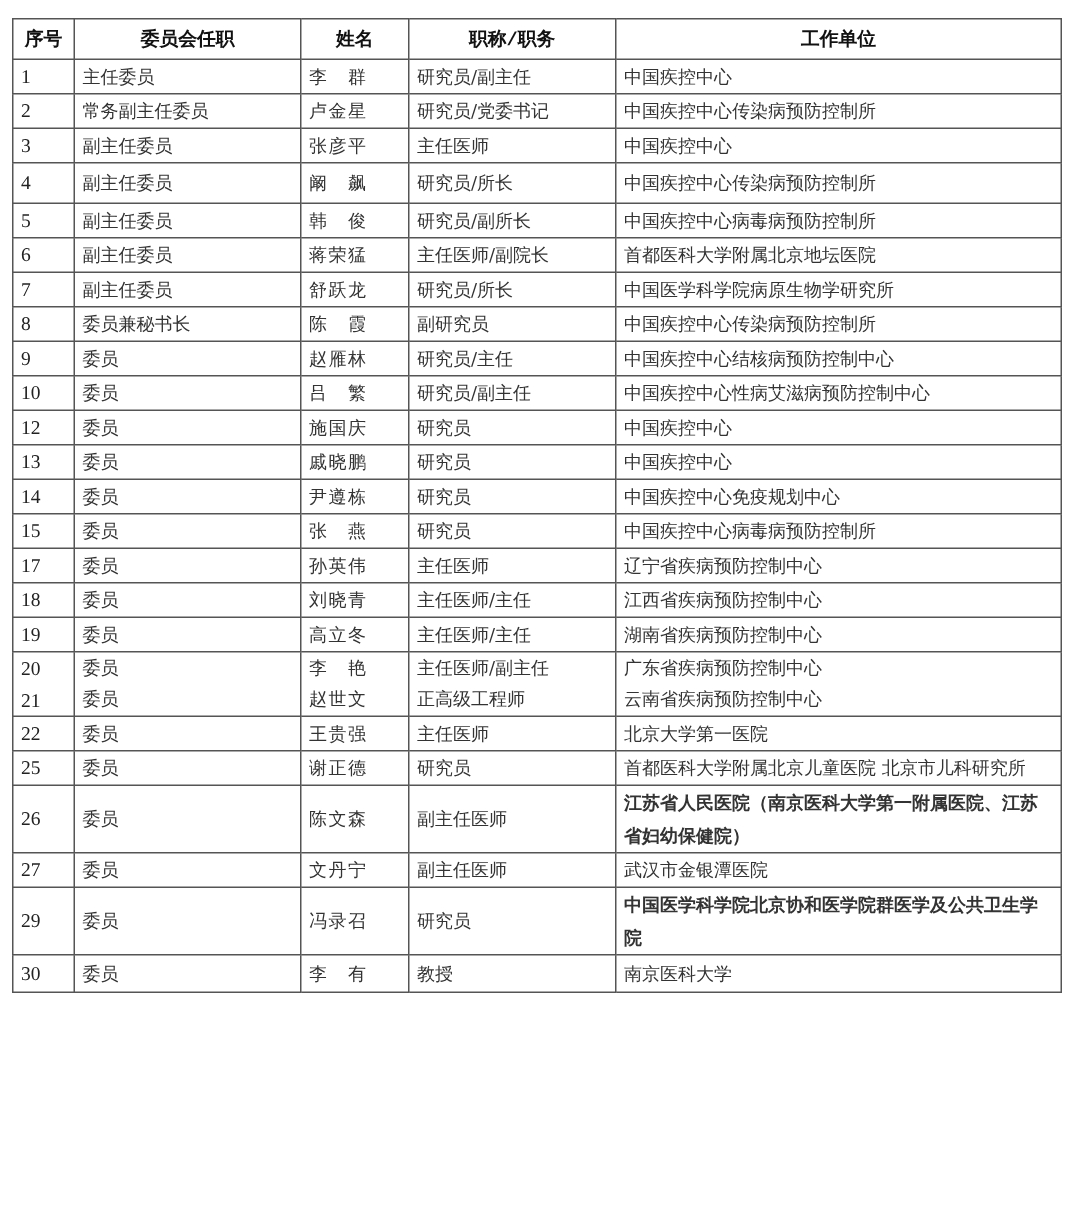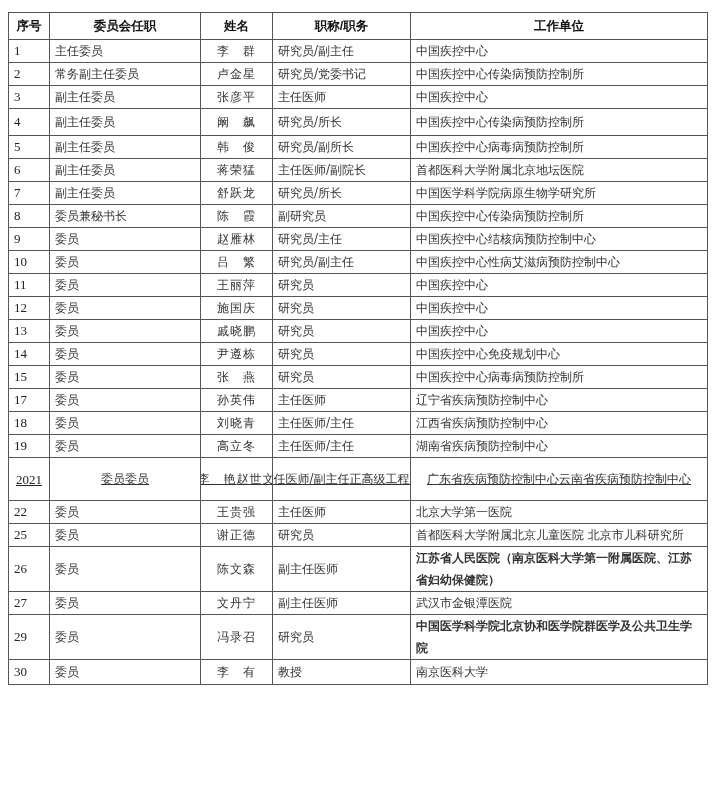--- a/index.html
+++ b/index.html
@@ -22,30 +22,30 @@
     padding: 0 5px;
     vertical-align: middle;
     white-space: nowrap;
     overflow: hidden;
   }
   table.roster th {
     height: 26px;
     font-weight: bold;
     font-size: 12.5px;
     text-align: center;
-    font-family: Liberation Sans, sans-serif;
+    font-family: Liberation Mono, monospace;
     color: #111;
   }
   table.roster td { height: 22px; color: #333; }
   table.roster td.no { font-family: "Liberation Serif", serif; font-size: 13px; color: #222; }
-  table.roster td.name { text-align: center; letter-spacing: 1px; }
+  table.roster td.name { text-align: left; letter-spacing: 1px; }
   table.roster td.unit.wrap { white-space: normal; line-height: 22px; font-weight: bold; }
   table.roster tr.tall td { height: 43px; }
   table.roster tr.double td { height: 42px; padding-top: 0; padding-bottom: 0; }
-  .stack { display: flex; justify-content: center; text-decoration: underline; }
+  .stack { display: flex; flex-direction: column; justify-content: center; }
   .stack span { display: block; line-height: 21px; }
 </style>
 </head>
 <body>
 
 <table class="roster">
   <colgroup>
     <col class="c-no">
       <col class="c-role">
       <col class="c-name">
@@ -127,27 +127,20 @@
         <td class="unit">中国疾控中心结核病预防控制中心</td>
       </tr>
     <tr>
         <td class="no">10</td>
         <td>委员</td>
         <td class="name">吕　繁</td>
         <td>研究员/副主任</td>
         <td class="unit">中国疾控中心性病艾滋病预防控制中心</td>
       </tr>
     <tr>
-        <td class="no">11</td>
-        <td>委员</td>
-        <td class="name">王丽萍</td>
-        <td>研究员</td>
-        <td class="unit">中国疾控中心</td>
-      </tr>
-    <tr>
         <td class="no">12</td>
         <td>委员</td>
         <td class="name">施国庆</td>
         <td>研究员</td>
         <td class="unit">中国疾控中心</td>
       </tr>
     <tr>
         <td class="no">13</td>
         <td>委员</td>
         <td class="name">戚晓鹏</td>

